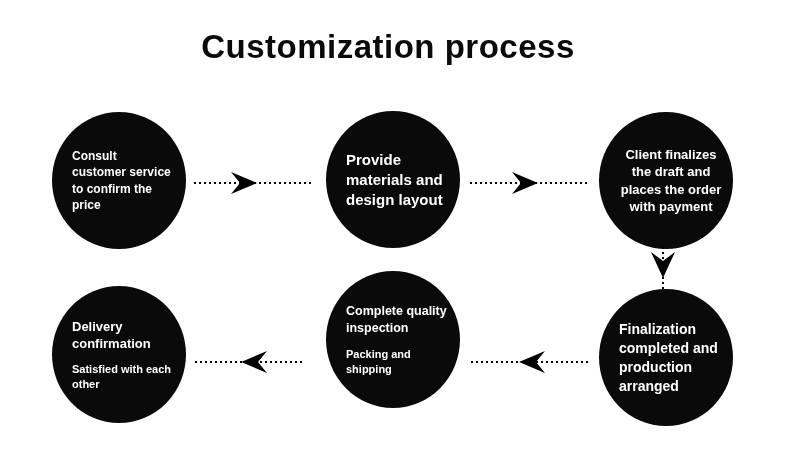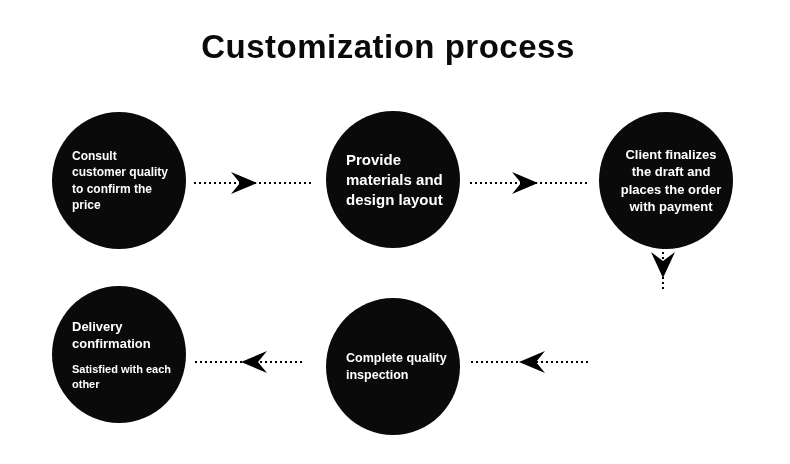--- a/index.html
+++ b/index.html
@@ -27,39 +27,39 @@
   }
   .c1{left:52px;top:112px;}
   .c1 .main{font-size:12px;line-height:16.5px;}
   .c2{left:326px;top:111px;}
   .c2 .main{font-size:15px;line-height:20px;}
   .c3{left:599px;top:112px;}
   .c3 .main{font-size:13px;line-height:17.5px;text-align:center;}
   .c4{left:52px;top:289px;transform:translateY(-3px);}
   .c4 .main{font-size:13px;line-height:17px;}
   .c4 .sub{font-size:11px;line-height:14.5px;margin-top:10px;}
-  .c5{left:326px;top:301px;transform:translateY(-3px);}
+  .c5{left:326px;top:274px;transform:translateY(-3px);}
   .c5 .main{font-size:12.5px;line-height:16.5px;}
   .c5 .sub{font-size:11px;line-height:14.5px;margin-top:11px;}
   .c6{left:599px;top:289px;}
   .c6 .main{font-size:14px;line-height:19px;}
   .arrows{position:absolute;left:0;top:0;width:790px;height:464px;}
   .arrows line{stroke:var(--arrow,#000);stroke-width:2;stroke-dasharray:2 3;}
   .arrows polygon{fill:var(--arrow,#000);}
 </style>
 </head>
 <body>
 
 <div class="canvas">
 
   <h1 class="title">Customization process</h1>
 
   <div class="circle c1">
     <span class="t main">Consult
-customer quality
+customer service
 to confirm the
 price</span>
   </div>
 
   <div class="circle c2">
     <span class="t main">Provide
 materials and
 design layout</span>
   </div>
 
@@ -73,22 +73,30 @@
   <div class="circle c4">
     <span class="t main">Delivery
 confirmation</span>
     <span class="t sub">Satisfied with each
 other</span>
   </div>
 
   <div class="circle c5">
     <span class="t main">Complete quality
 inspection</span>
+    <span class="t sub">Packing and
+shipping</span>
   </div>
 
+  <div class="circle c6">
+    <span class="t main">Finalization
+completed and
+production
+arranged</span>
+  </div>
 
   <svg class="arrows" viewBox="0 0 790 464" xmlns="http://www.w3.org/2000/svg">
     <g>
       <line x1="194" y1="183" x2="312" y2="183"></line>
       <polygon points="231,172 257,183 231,194 240,183"></polygon>
     </g>
     <g>
       <line x1="470" y1="183" x2="588" y2="183"></line>
       <polygon points="512,172 538,183 512,194 521,183"></polygon>
     </g>

